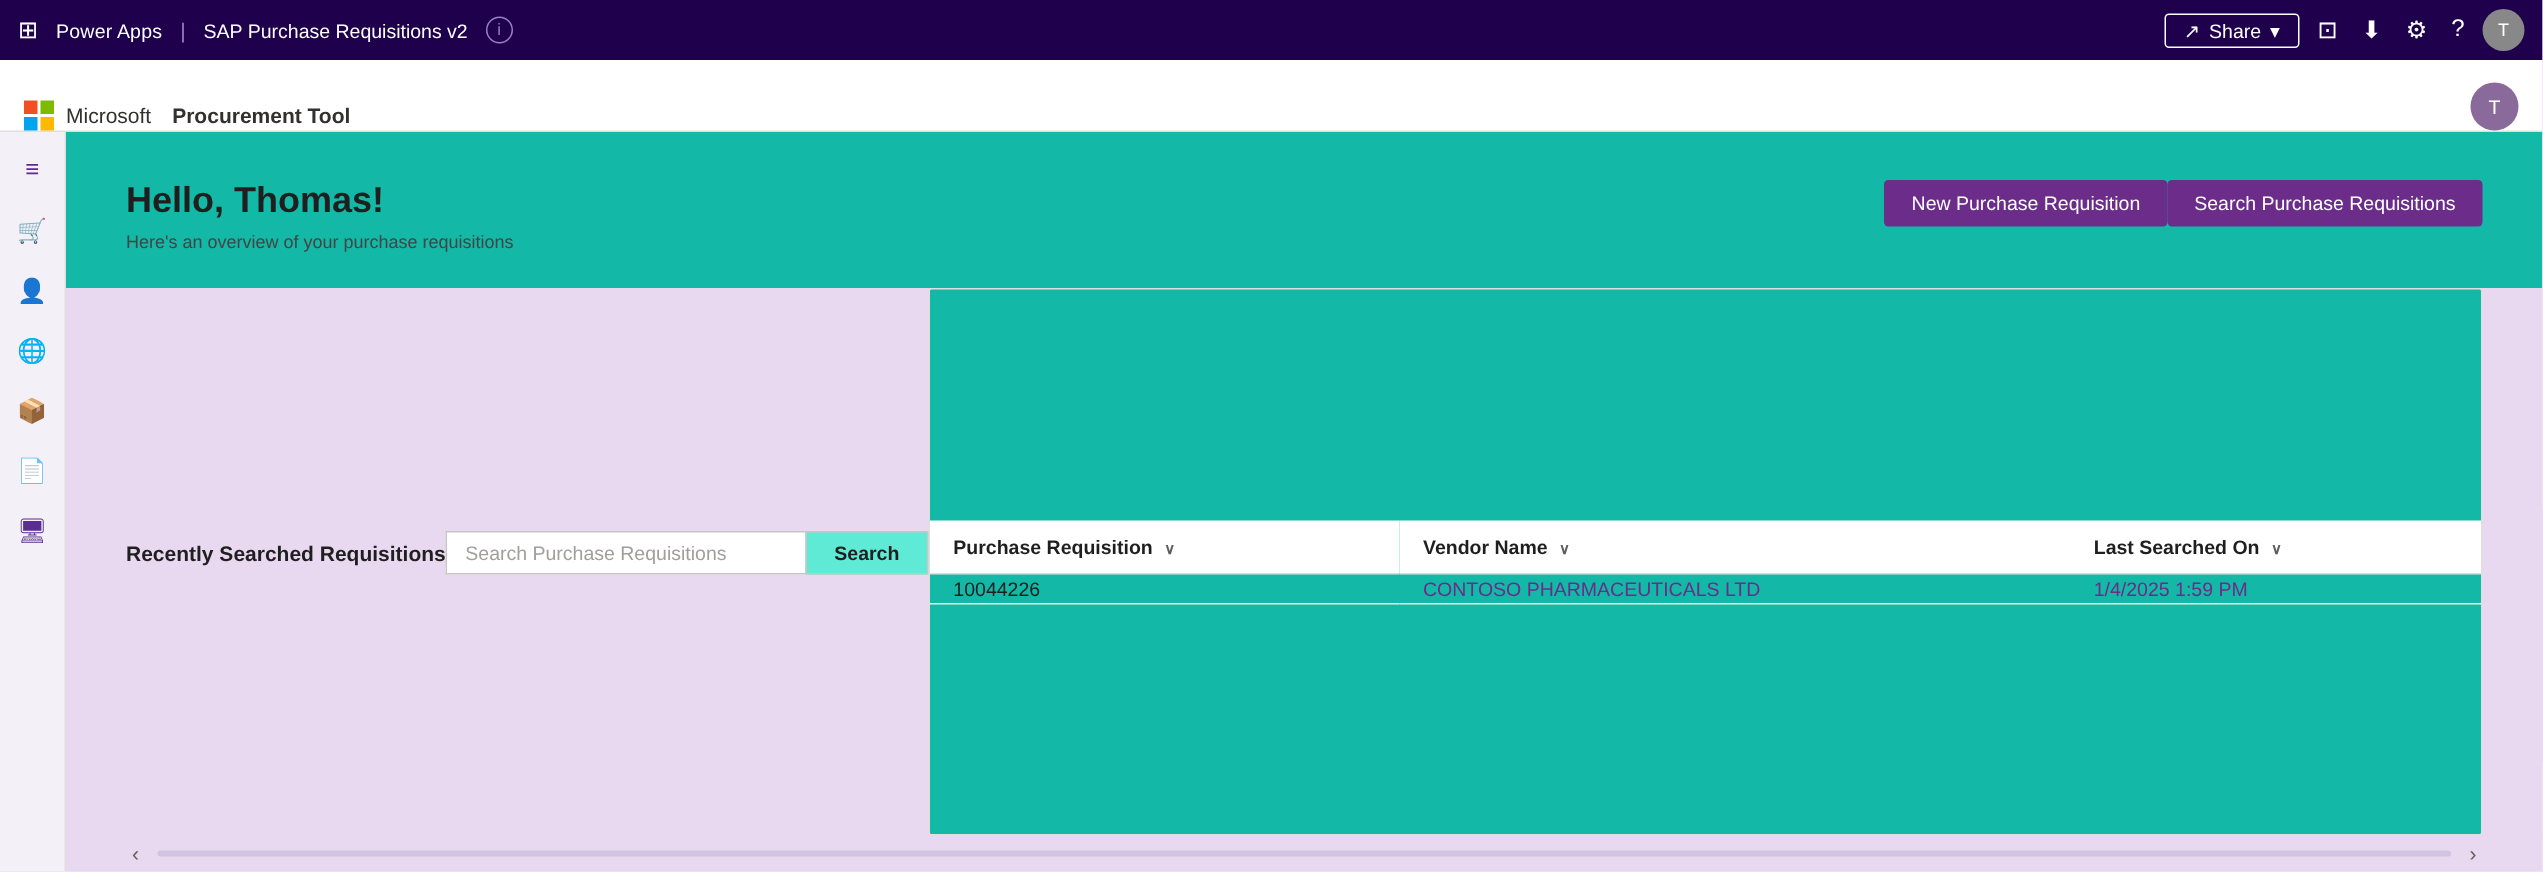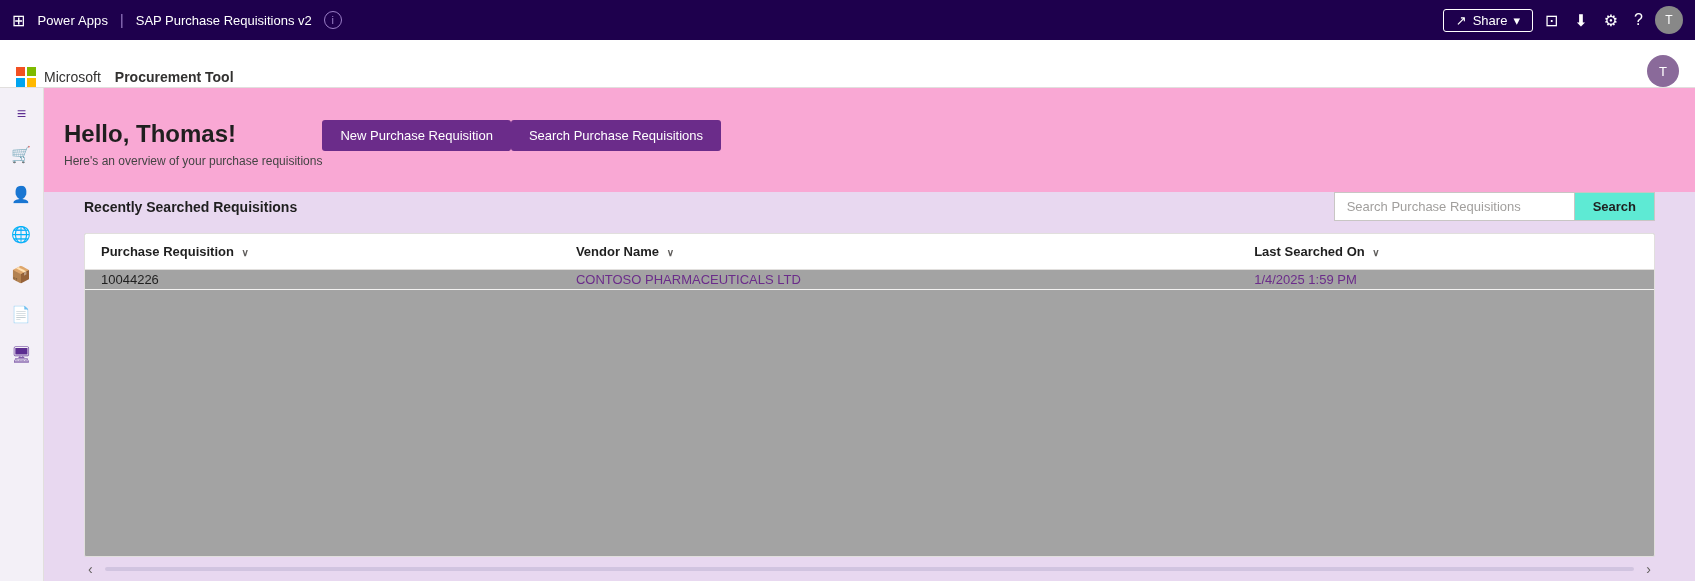--- a/index.html
+++ b/index.html
@@ -173,23 +173,24 @@
     .content {
       flex: 1;
       background: #e8d8f0;
       overflow: hidden;
       display: flex;
       flex-direction: column;
     }
 
     
     .hero {
-      padding: 32px 40px 24px 20px;
-      background: #f9a8d4;
-      display: flex;
+      padding: 32px 40px 24px 40px;
+      background: #14b8a6;
+      display: flex;
+      justify-content: space-between;
       align-items: flex-start;
     }
     .hero-text h1 {
       font-size: 24px;
       font-weight: 700;
       color: #1f1f1f;
       margin-bottom: 6px;
     }
     .hero-text p {
       font-size: 12px;
@@ -220,21 +221,21 @@
       cursor: pointer;
       white-space: nowrap;
     }
 
     
     .table-section {
       background: #e8d8f0;
       padding: 0 40px;
       flex: 1;
       display: flex;
-      flex-direction: column;
+      flex-direction: row;
     }
     .table-header-row {
       display: flex;
       justify-content: space-between;
       align-items: center;
       margin-bottom: 12px;
     }
     .table-section-title {
       font-size: 14px;
       font-weight: 600;
@@ -262,27 +263,28 @@
       border: 1px solid #c8c6c4;
       padding: 6px 18px;
       font-size: 13px;
       cursor: pointer;
       color: #1f1f1f;
       font-weight: 600;
     }
 
     
     .data-table-wrapper {
-      background: #a3a3a3;
+      background: #14b8a6;
       border: 1px solid #e1dfdd;
       border-radius: 2px;
       flex: 1;
       overflow: hidden;
       display: flex;
       flex-direction: column;
+      justify-content: center;
     }
     .data-table {
       width: 100%;
       border-collapse: collapse;
       font-size: 13px;
     }
     .data-table thead tr {
       background: white;
       border-bottom: 1px solid #e1dfdd;
     }

